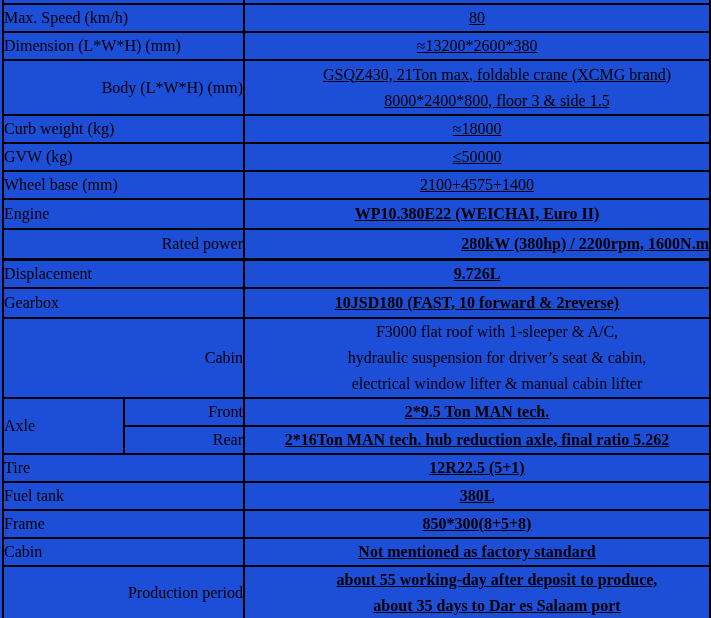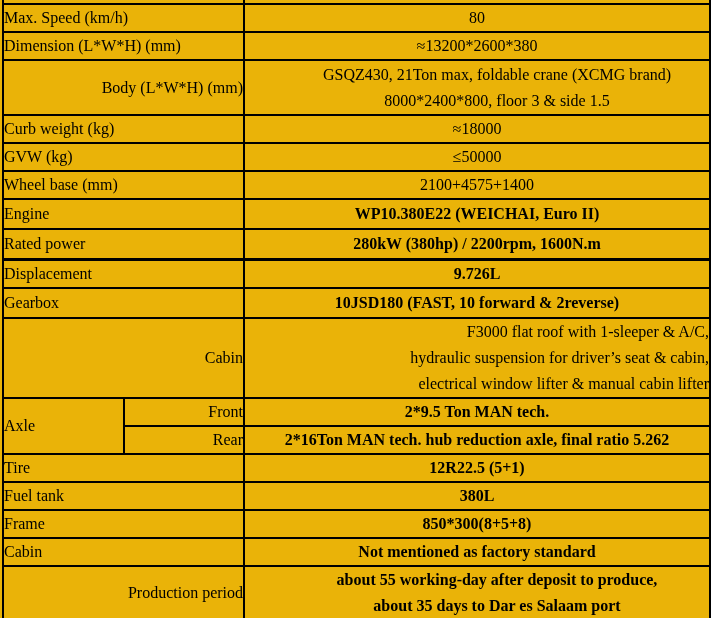--- a/index.html
+++ b/index.html
@@ -4,21 +4,21 @@
 <style>
   html, body {
     margin: 0;
     padding: 0;
     background: #ffffff;
   }
   .page {
     position: relative;
     width: 711px;
     height: 618px;
-    background: #eab308;
+    background: #1d4ed8;
     overflow: hidden;
     font-family: "Liberation Serif", "DejaVu Serif", serif;
     color: #000000;
   }
   table.spec {
     border-collapse: collapse;
     table-layout: fixed;
     width: 707px;
     margin-left: 2px;
     font-size: 16px;
@@ -34,29 +34,30 @@
     padding-left: 8px;
     text-align: left;
     font-weight: normal;
   }
   td.sublabel {
     padding-left: 9px;
     text-align: right;
   }
   td.value {
     text-align: center;
+    text-decoration: underline;
   }
   td.b { font-weight: bold; }
   td.top { vertical-align: top; padding-top: 2px; text-align: right; }
   td.value-left {
-    text-align: right;
+    text-align: center;
     padding-left: 8px;
     margin-left: 48px;
   }
-  tr.thick-bottom td { border-bottom-width: 3px; }
+  tr.thick-bottom td { border-bottom-width: 3px; text-align: right; }
   tr.sliver-top td { border-top: none; }
   .vline { display: block; padding-left: 40px; }
 </style>
 </head>
 <body>
 
 <div class="page">
   <table class="spec">
     <colgroup>
       <col style="width:121px">

